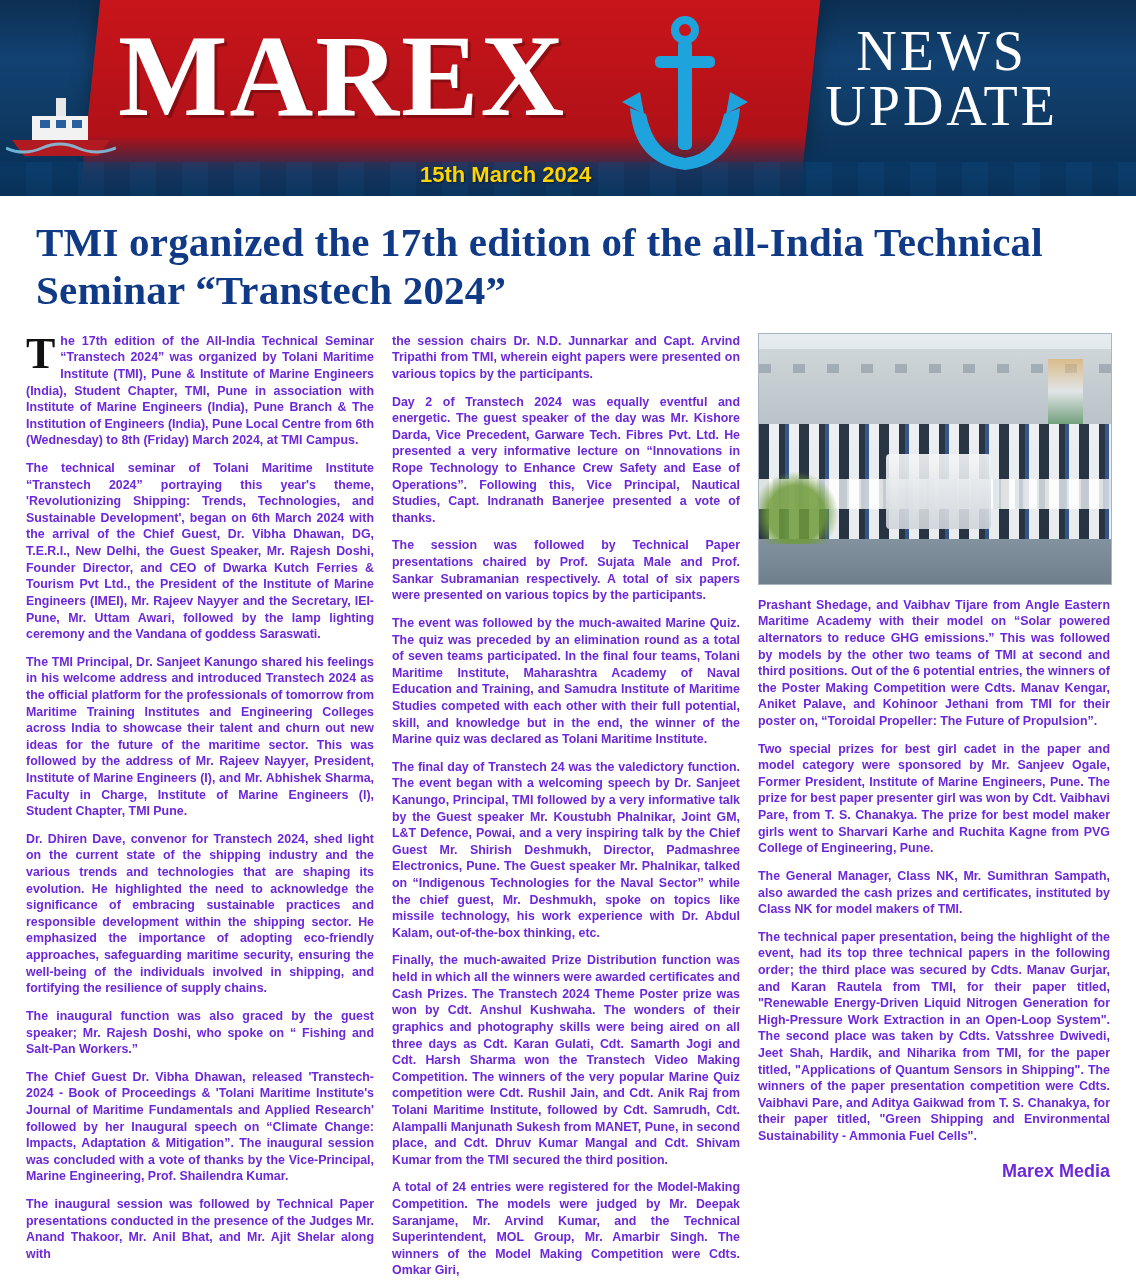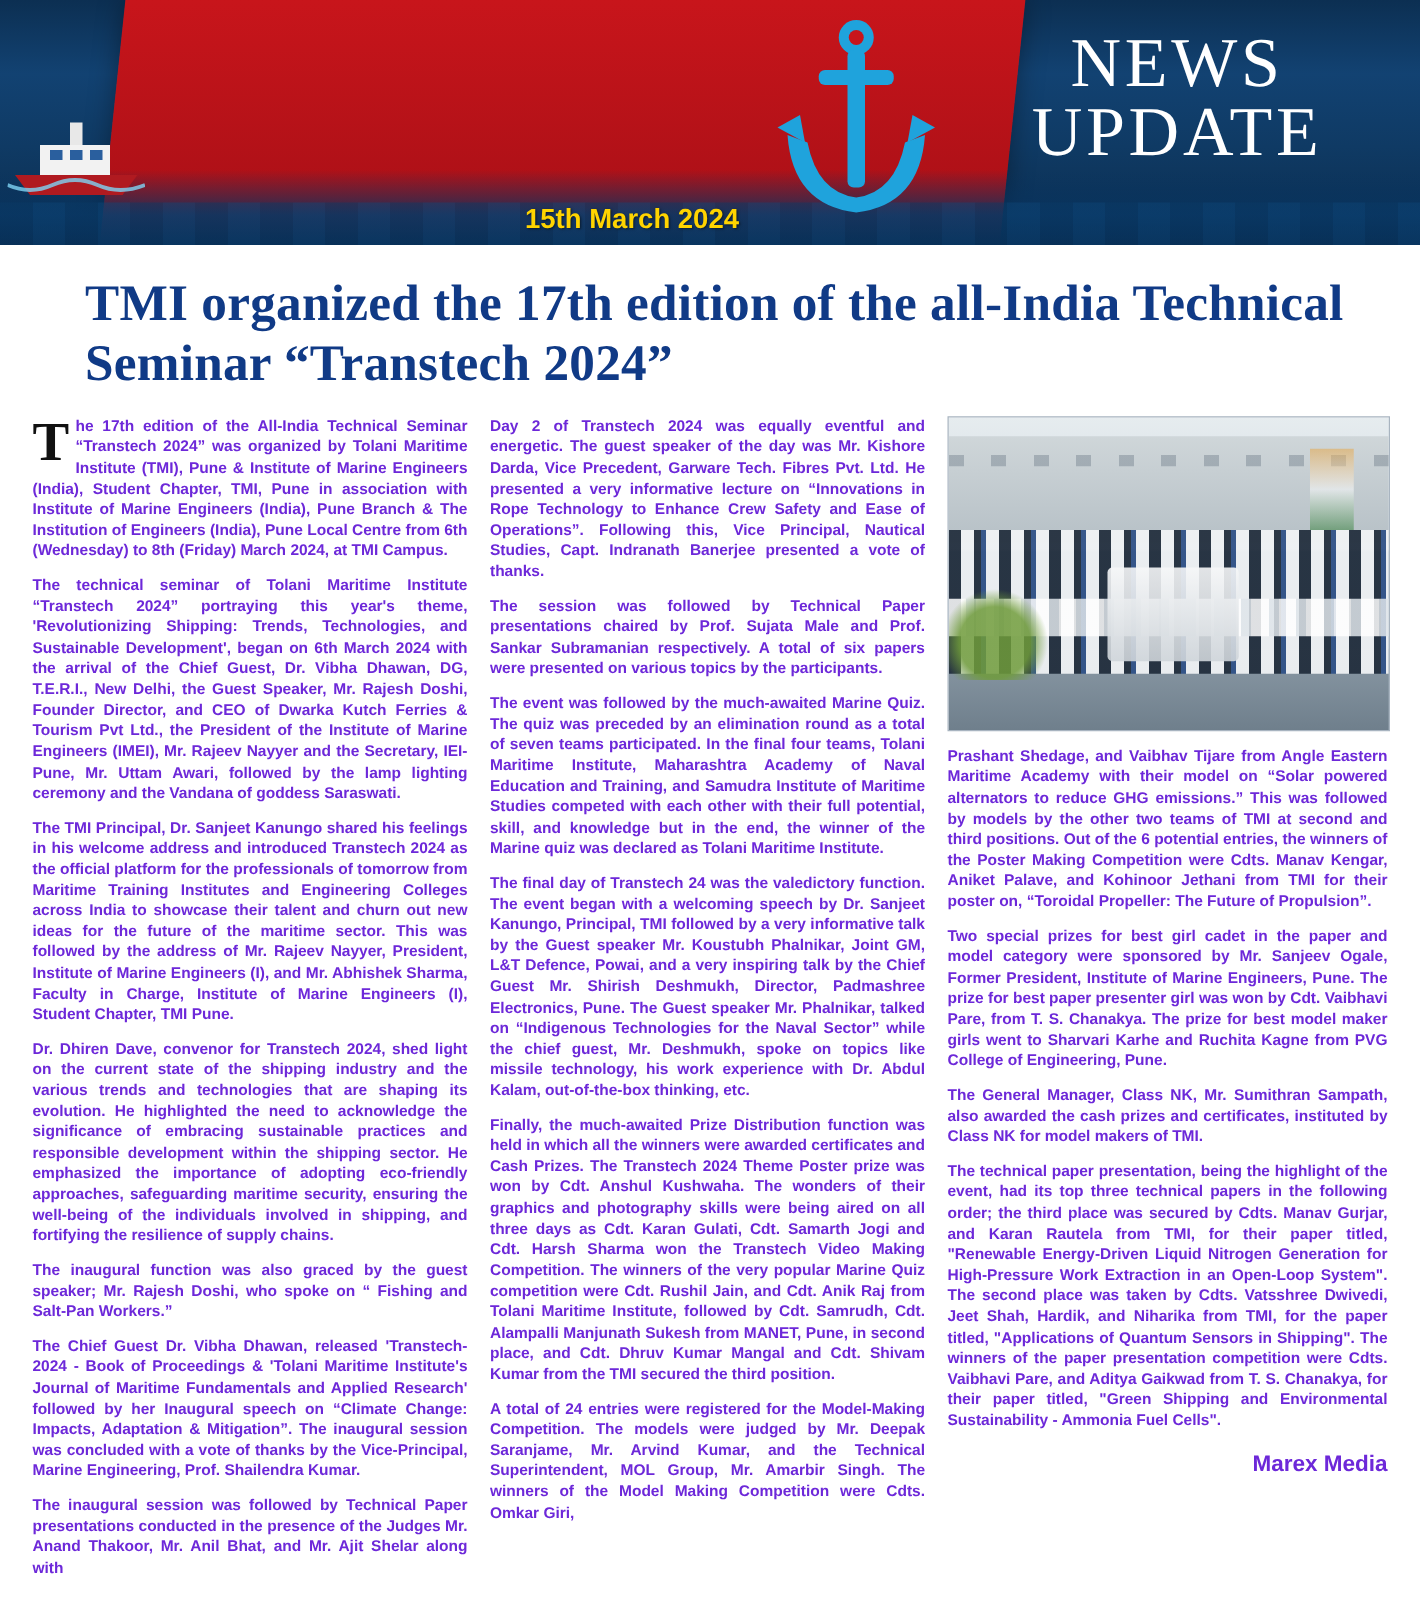--- a/index.html
+++ b/index.html
@@ -79,21 +79,20 @@
   }
   .ship{
     position:absolute;
     left:6px; top:82px;
     width:110px; height:80px;
   }
 
   
   .headline{
     padding:22px 36px 6px 36px;
-    margin-left:32px;
   }
   .headline h1{
     margin:0;
     font-family:"Liberation Serif", serif;
     font-weight:bold;
     font-size:41px;
     line-height:1.18;
     color:#103a86;
     letter-spacing:.2px;
   }
@@ -197,20 +196,21 @@
     <svg class="ship" viewBox="0 0 110 80">
       <path d="M6 58 L104 58 L92 74 L18 74 Z" fill="#b01a20"></path>
       <rect x="26" y="34" width="56" height="24" fill="#f2f2f2"></rect>
       <rect x="34" y="38" width="10" height="8" fill="#2a5f9e"></rect>
       <rect x="50" y="38" width="10" height="8" fill="#2a5f9e"></rect>
       <rect x="66" y="38" width="10" height="8" fill="#2a5f9e"></rect>
       <rect x="50" y="16" width="10" height="18" fill="#e8e8e8"></rect>
       <path d="M0 66 q18 8 36 0 q18 -8 36 0 q18 8 38 0" stroke="#7fd4f5" stroke-width="3" fill="none" opacity=".8"></path>
     </svg>
 
+    <div class="mast-title">MAREX</div>
 
     <svg class="anchor" viewBox="0 0 150 175">
       <g fill="#1fa3dc">
         <circle cx="75" cy="20" r="14"></circle>
         <circle cx="75" cy="20" r="6" fill="#c8151b"></circle>
         <rect x="68" y="30" width="14" height="110" rx="5"></rect>
         <rect x="45" y="46" width="60" height="12" rx="5"></rect>
         <path d="M20 98 q4 56 55 62 q51 -6 55 -62 l-16 6 q-8 40 -39 44 q-31 -4 -39 -44 z"></path>
         <path d="M12 92 l22 12 l-4 -22 z"></path>
         <path d="M138 92 l-22 12 l4 -22 z"></path>
@@ -235,20 +235,21 @@
       <p class="dropcap">The 17th edition of the All-India Technical Seminar “Transtech 2024” was organized by Tolani Maritime Institute (TMI), Pune &amp; Institute of Marine Engineers (India), Student Chapter, TMI, Pune in association with Institute of Marine Engineers (India), Pune Branch &amp; The Institution of Engineers (India), Pune Local Centre from 6th (Wednesday) to 8th (Friday) March 2024, at TMI Campus.</p>
       <p>The technical seminar of Tolani Maritime Institute “Transtech 2024” portraying this year's theme, 'Revolutionizing Shipping: Trends, Technologies, and Sustainable Development', began on 6th March 2024 with the arrival of the Chief Guest, Dr. Vibha Dhawan, DG, T.E.R.I., New Delhi, the Guest Speaker, Mr. Rajesh Doshi, Founder Director, and CEO of Dwarka Kutch Ferries &amp; Tourism Pvt Ltd., the President of the Institute of Marine Engineers (IMEI), Mr. Rajeev Nayyer and the Secretary, IEI-Pune, Mr. Uttam Awari, followed by the lamp lighting ceremony and the Vandana of goddess Saraswati.</p>
       <p>The TMI Principal, Dr. Sanjeet Kanungo shared his feelings in his welcome address and introduced Transtech 2024 as the official platform for the professionals of tomorrow from Maritime Training Institutes and Engineering Colleges across India to showcase their talent and churn out new ideas for the future of the maritime sector. This was followed by the address of Mr. Rajeev Nayyer, President, Institute of Marine Engineers (I), and Mr. Abhishek Sharma, Faculty in Charge, Institute of Marine Engineers (I), Student Chapter, TMI Pune.</p>
       <p>Dr. Dhiren Dave, convenor for Transtech 2024, shed light on the current state of the shipping industry and the various trends and technologies that are shaping its evolution. He highlighted the need to acknowledge the significance of embracing sustainable practices and responsible development within the shipping sector. He emphasized the importance of adopting eco-friendly approaches, safeguarding maritime security, ensuring the well-being of the individuals involved in shipping, and fortifying the resilience of supply chains.</p>
       <p>The inaugural function was also graced by the guest speaker; Mr. Rajesh Doshi, who spoke on “ Fishing and Salt-Pan Workers.”</p>
       <p>The Chief Guest Dr. Vibha Dhawan, released 'Transtech-2024 - Book of Proceedings &amp; 'Tolani Maritime Institute's Journal of Maritime Fundamentals and Applied Research' followed by her Inaugural speech on “Climate Change: Impacts, Adaptation &amp; Mitigation”. The inaugural session was concluded with a vote of thanks by the Vice-Principal, Marine Engineering, Prof. Shailendra Kumar.</p>
       <p>The inaugural session was followed by Technical Paper presentations conducted in the presence of the Judges Mr. Anand Thakoor, Mr. Anil Bhat, and Mr. Ajit Shelar along with</p>
     </div>
 
     <div class="col">
+      <p>the session chairs Dr. N.D. Junnarkar and Capt. Arvind Tripathi from TMI, wherein eight papers were presented on various topics by the participants.</p>
       <p>Day 2 of Transtech 2024 was equally eventful and energetic. The guest speaker of the day was Mr. Kishore Darda, Vice Precedent, Garware Tech. Fibres Pvt. Ltd. He presented a very informative lecture on “Innovations in Rope Technology to Enhance Crew Safety and Ease of Operations”. Following this, Vice Principal, Nautical Studies, Capt. Indranath Banerjee presented a vote of thanks.</p>
       <p>The session was followed by Technical Paper presentations chaired by Prof. Sujata Male and Prof. Sankar Subramanian respectively. A total of six papers were presented on various topics by the participants.</p>
       <p>The event was followed by the much-awaited Marine Quiz. The quiz was preceded by an elimination round as a total of seven teams participated. In the final four teams, Tolani Maritime Institute, Maharashtra Academy of Naval Education and Training, and Samudra Institute of Maritime Studies competed with each other with their full potential, skill, and knowledge but in the end, the winner of the Marine quiz was declared as Tolani Maritime Institute.</p>
       <p>The final day of Transtech 24 was the valedictory function. The event began with a welcoming speech by Dr. Sanjeet Kanungo, Principal, TMI followed by a very informative talk by the Guest speaker Mr. Koustubh Phalnikar, Joint GM, L&amp;T Defence, Powai, and a very inspiring talk by the Chief Guest Mr. Shirish Deshmukh, Director, Padmashree Electronics, Pune. The Guest speaker Mr. Phalnikar, talked on “Indigenous Technologies for the Naval Sector” while the chief guest, Mr. Deshmukh, spoke on topics like missile technology, his work experience with Dr. Abdul Kalam, out-of-the-box thinking, etc.</p>
       <p>Finally, the much-awaited Prize Distribution function was held in which all the winners were awarded certificates and Cash Prizes. The Transtech 2024 Theme Poster prize was won by Cdt. Anshul Kushwaha. The wonders of their graphics and photography skills were being aired on all three days as Cdt. Karan Gulati, Cdt. Samarth Jogi and Cdt. Harsh Sharma won the Transtech Video Making Competition. The winners of the very popular Marine Quiz competition were Cdt. Rushil Jain, and Cdt. Anik Raj from Tolani Maritime Institute, followed by Cdt. Samrudh, Cdt. Alampalli Manjunath Sukesh from MANET, Pune, in second place, and Cdt. Dhruv Kumar Mangal and Cdt. Shivam Kumar from the TMI secured the third position.</p>
       <p>A total of 24 entries were registered for the Model-Making Competition. The models were judged by Mr. Deepak Saranjame, Mr. Arvind Kumar, and the Technical Superintendent, MOL Group, Mr. Amarbir Singh. The winners of the Model Making Competition were Cdts. Omkar Giri,</p>
     </div>
 
     <div class="col right">
       <div class="photo">

